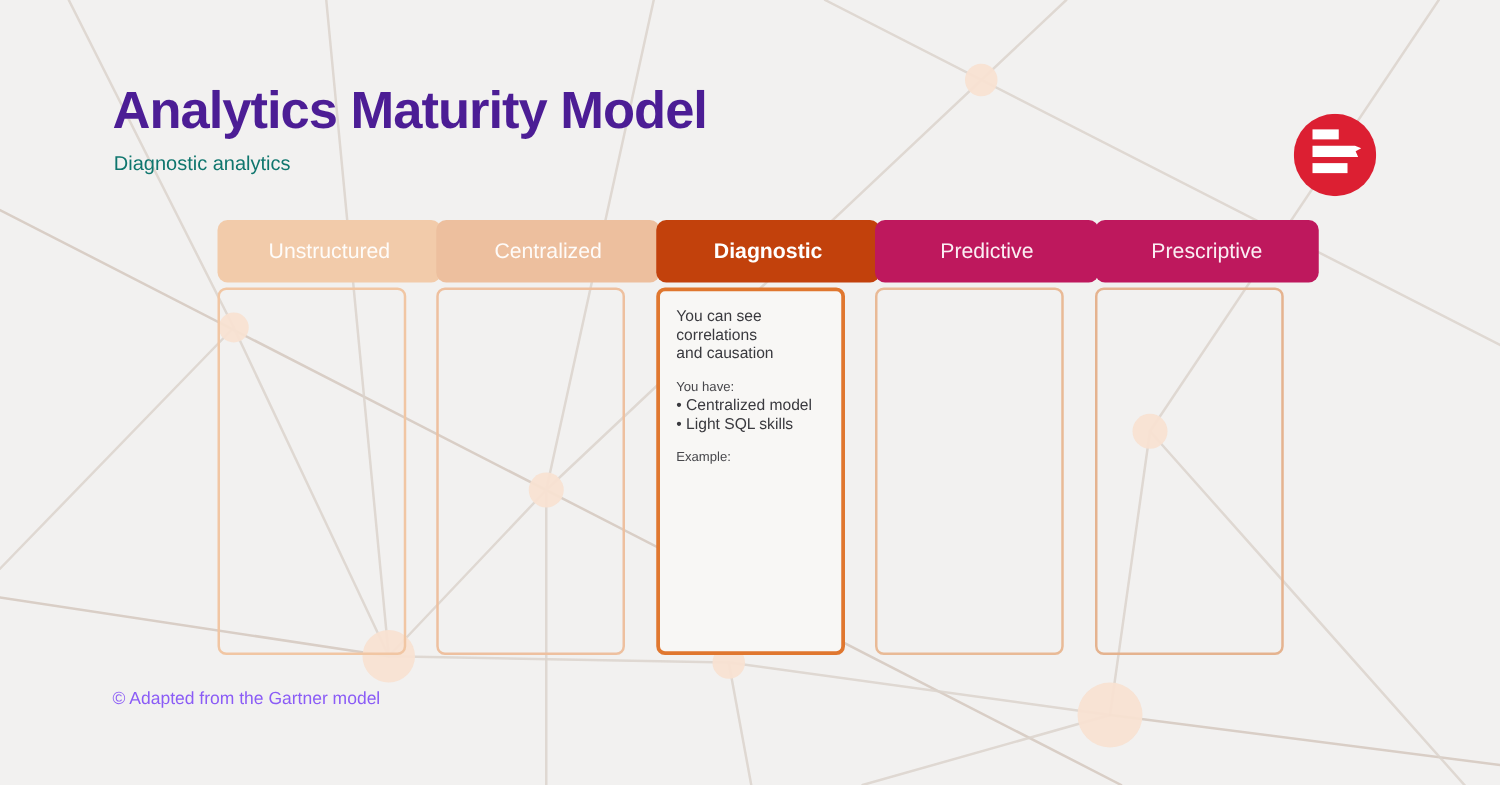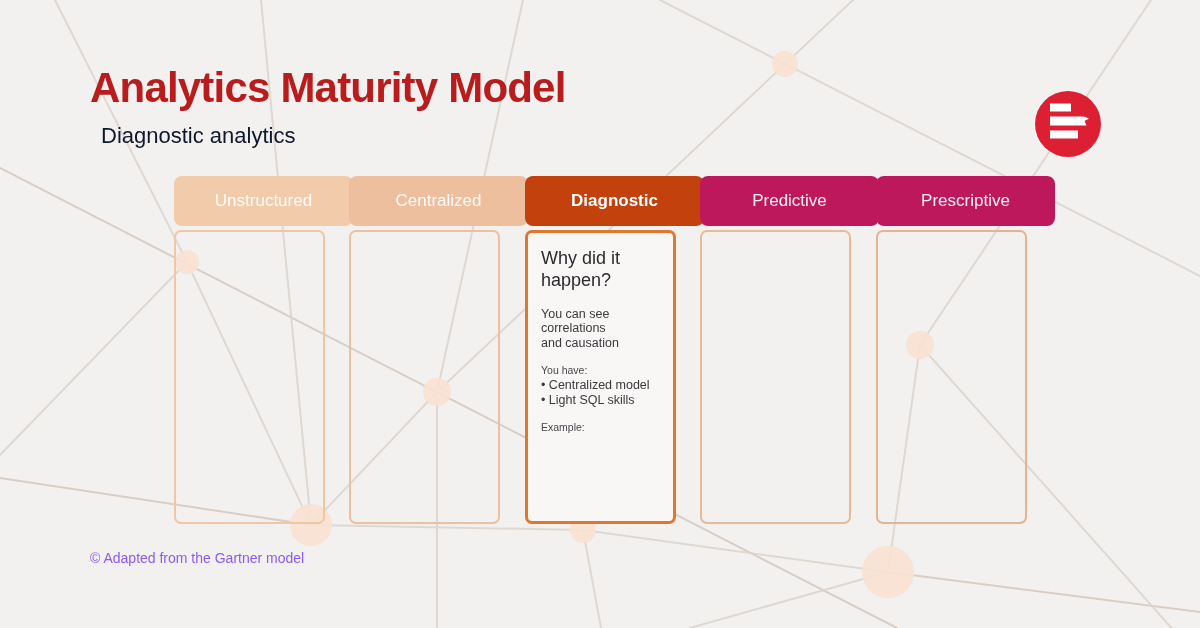--- a/index.html
+++ b/index.html
@@ -9,23 +9,23 @@
     font-family:"Liberation Sans",sans-serif;
     -webkit-font-smoothing:antialiased;
   }
   .network{position:absolute;top:0;left:0}
   .net-line{stroke:#DCD4CD;stroke-width:2;opacity:.85}
   .net-line.tan{stroke:#D3C6BC;opacity:.8}
   .net-node{fill:#F8E2D2;opacity:.95}
 
   .title{
     position:absolute;left:90px;top:64px;
-    font-size:42px;font-weight:700;letter-spacing:-0.8px;color:#b91c1c;
+    font-size:42px;font-weight:700;letter-spacing:-0.8px;color:#4c1d95;
   }
-  .subtitle{position:absolute;left:101px;top:123px;font-size:22px;color:#0f172a}
+  .subtitle{position:absolute;left:91px;top:123px;font-size:16px;color:#0f766e}
   .credit{position:absolute;left:90px;top:550px;font-size:14px;color:#8b5cf6}
 
   .logo{position:absolute;left:1035px;top:91px;width:66px;height:66px}
 
   .stage{position:absolute;top:176px;width:179px}
   .stage .stage-header{
     height:50px;border-radius:8px;box-sizing:border-box;
     display:flex;align-items:center;justify-content:center;
     font-size:17px;color:rgba(255,255,255,.93);
   }
@@ -116,22 +116,20 @@
 </div>
 
 <div class="stage s2">
   <div class="stage-header">Centralized</div>
   <div class="stage-body"></div>
 </div>
 
 <div class="stage s3">
   <div class="stage-header">Diagnostic</div>
   <div class="stage-body">
-    <div class="card-heading">Why did it
-happen?</div>
     <div class="card-desc">You can see
 correlations
 and causation</div>
     <div class="card-label">You have:</div>
     <div class="card-bullets">
       <div>• Centralized model</div>
       <div>• Light SQL skills</div>
     </div>
     <div class="card-label">Example:</div>
   </div>

